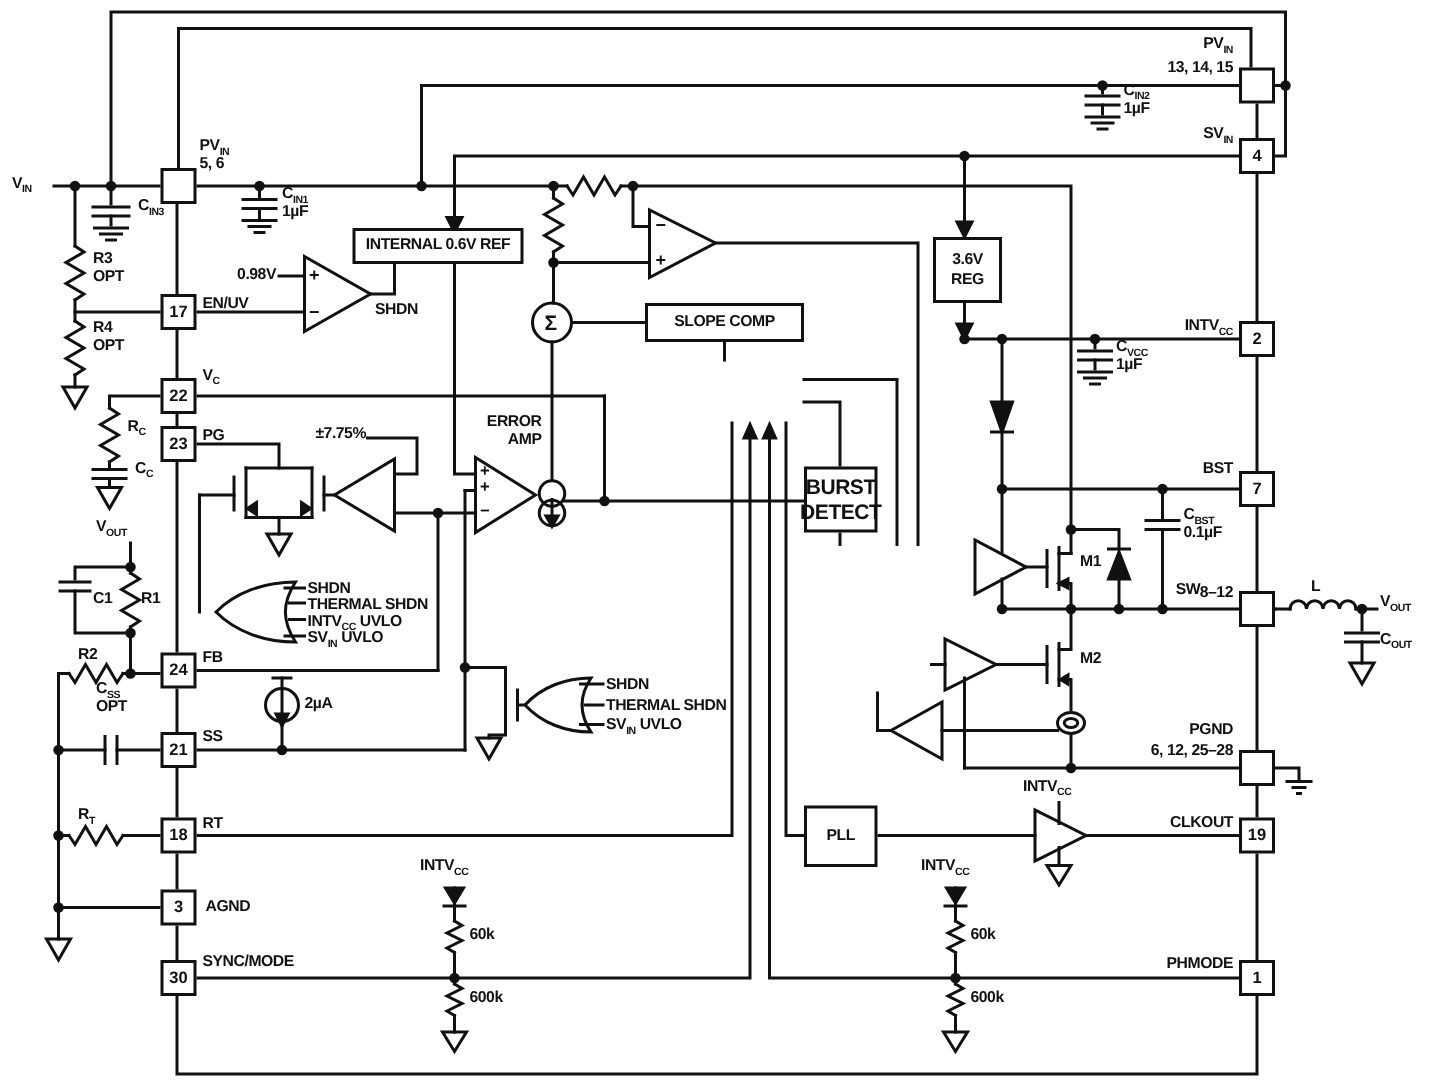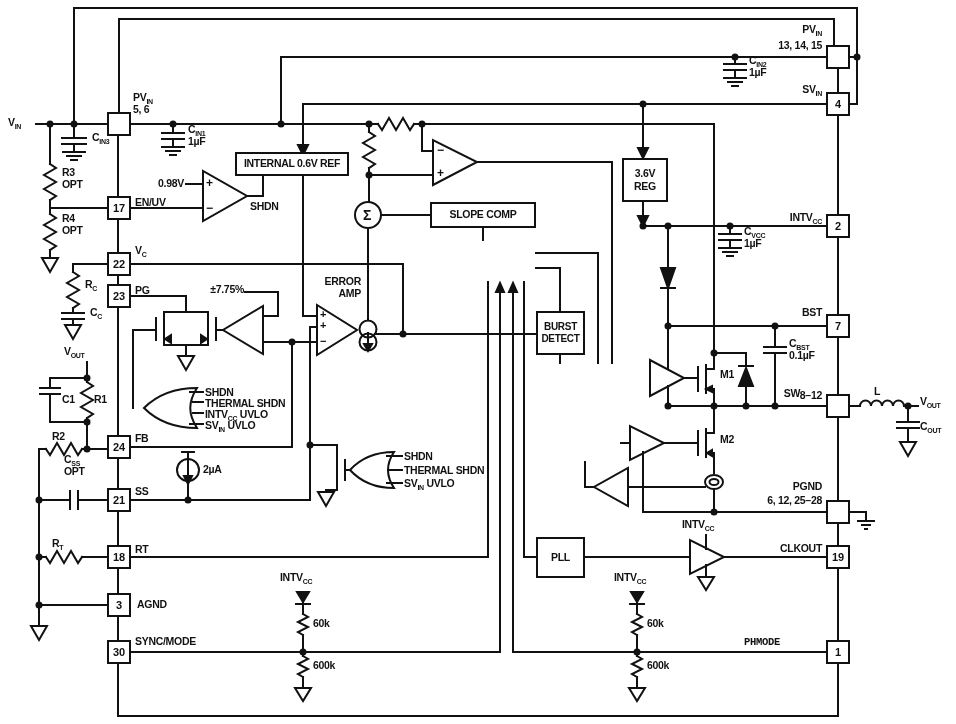--- a/index.html
+++ b/index.html
@@ -388,21 +388,21 @@
         <circle cx="746" cy="406" r="3.5"></circle>
     <circle cx="775" cy="406" r="3.5"></circle>
         <circle cx="668" cy="406" r="3.5"></circle>
     <circle cx="908" cy="406" r="3.5"></circle>
         <circle cx="714" cy="512" r="3.5"></circle>
   </g>
 </svg>
 
 <div class="box" style="left:235px;top:152px;width:114px;height:24px;">INTERNAL 0.6V REF</div>
 <div class="box" style="left:430px;top:202px;width:106px;height:26px;">SLOPE COMP</div>
-<div class="box" style="left:536px;top:311px;width:49px;height:44px;font-size:10px;">BURST
+<div class="box" style="left:536px;top:311px;width:49px;height:44px;font-size:14px;">BURST
 DETECT</div>
 <div class="box" style="left:622px;top:158px;width:46px;height:44px;">3.6V
 REG</div>
 <div class="box" style="left:536px;top:537px;width:49px;height:41px;">PLL</div>
 
 <div class="pin" style="left:107px;top:112px;"></div>
 <div class="pin" style="left:107px;top:196px;">17</div>
 <div class="pin" style="left:107px;top:252px;">22</div>
 <div class="pin" style="left:107px;top:284px;">23</div>
 <div class="pin" style="left:107px;top:435px;">24</div>
@@ -485,21 +485,21 @@
 <div class="lbl ra" style="left:762px;top:23px;width:60px;"><span>PV</span><sub>IN</sub></div>
 <div class="lbl ra" style="left:762px;top:39px;width:60px;">13, 14, 15</div>
 <div class="lbl ra" style="left:762px;top:83px;width:60px;"><span>SV</span><sub>IN</sub></div>
 <div class="lbl ra" style="left:762px;top:211px;width:60px;"><span>INTV</span><sub>CC</sub></div>
 <div class="lbl ra" style="left:762px;top:306px;width:60px;">BST</div>
 <div class="lbl ra" style="left:762px;top:387px;width:60px;text-align:center;">SW</div>
 <div class="lbl ra" style="left:762px;top:389px;width:60px;">8–12</div>
 <div class="lbl ra" style="left:762px;top:480px;width:60px;">PGND</div>
 <div class="lbl ra" style="left:752px;top:494px;width:70px;">6, 12, 25–28</div>
 <div class="lbl ra" style="left:762px;top:542px;width:60px;">CLKOUT</div>
-<div class="lbl ra" style="left:720px;top:636px;width:60px;font-family:Liberation Mono, monospace;">PHMODE</div>
+<div class="lbl ra" style="left:762px;top:636px;width:60px;">PHMODE</div>
 
 <div class="sign" style="left:206px;top:177px;">+</div>
 <div class="sign" style="left:206px;top:202px;">−</div>
 <div class="sign" style="left:437px;top:144px;">−</div>
 <div class="sign" style="left:437px;top:167px;">+</div>
 <div class="sgn-s" style="left:320px;top:309px;">+</div>
 <div class="sgn-s" style="left:320px;top:320px;">+</div>
 <div class="sgn-s" style="left:320px;top:336px;">−</div>
 <div class="sigma" style="left:363px;top:207px;">Σ</div>
 

